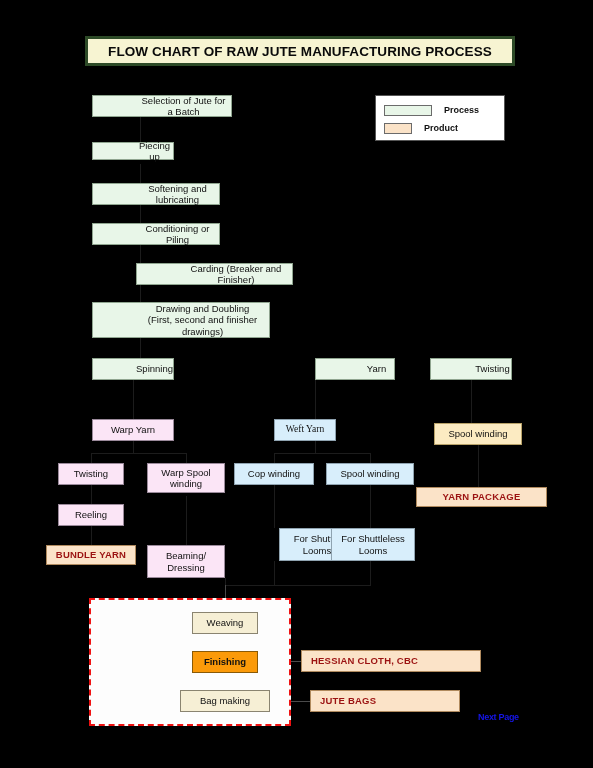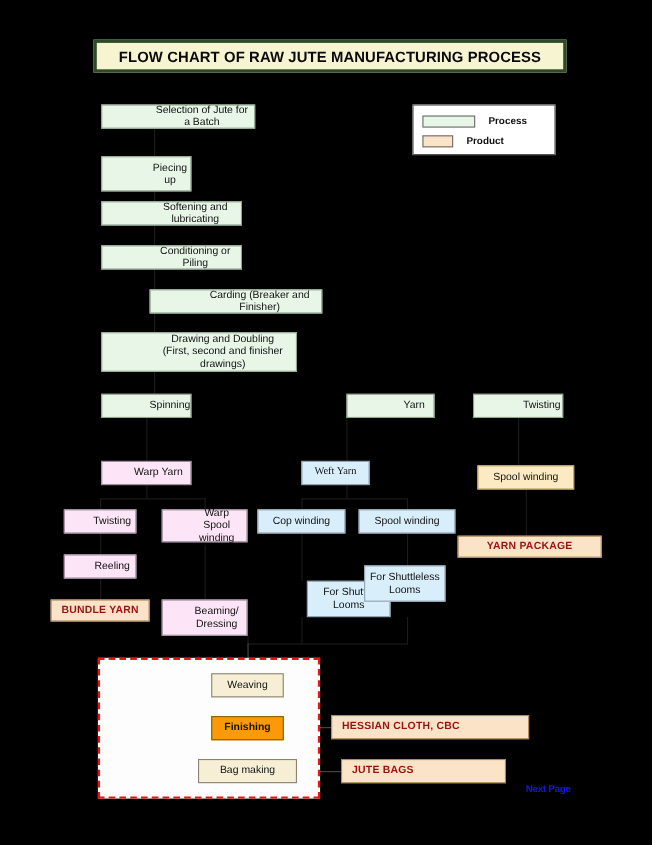--- a/index.html
+++ b/index.html
@@ -30,21 +30,21 @@
     text-align: center;
     line-height: 1.18;
     border: 1px solid #7a7a7a;
     font-size: 9.5px;
     color: #111111;
     padding: 1px 3px;
     white-space: pre-line;
   }
   .proc    { background: #e8f6e8; border-color: #8fa58f; padding-left: 46px; }
   .product { background: #fbe3c8; border-color: #b08a5e; }
-  .pink    { background: #fbe5f6; border-color: #9b8a9b; padding-left: 25px; }
+  .pink    { background: #fbe5f6; border-color: #9b8a9b; }
   .blue    { background: #d8eefb; border-color: #8fa3b0; }
   .tan     { background: #fcebc2; border-color: #b8a268; }
   .cream   { background: #f6efd5; border-color: #8a8470; }
   .orange  { background: #fb9a09; border-color: #8a5a06; }
 
   .bold-red {
     color: #9b1212;
     font-weight: bold;
     font-size: 9.5px;
     letter-spacing: .2px;
@@ -216,21 +216,21 @@
   <div class="arrowhead arrowhead-in" style="left:221px; top:683px;"></div>
 
   <div class="conn conn-h conn-light" style="left:258px; top:661px; width:45px;"></div>
 
   <div class="conn conn-h conn-light" style="left:270px; top:701px; width:42px;"></div>
 
   <div id="weaving-area"></div>
 
   <div class="node proc" style="left:92px;  top:95px;  width:140px; height:22px;">Selection of Jute for a Batch</div>
 
-  <div class="node proc" style="left:92px;  top:142px; width:82px;  height:32px;">Piecing up</div>
+  <div class="node proc" style="left:92px;  top:142px; width:82px;  height:18px;">Piecing up</div>
 
   <div class="node proc" style="left:92px;  top:183px; width:128px; height:22px;">Softening and lubricating</div>
 
   <div class="node proc" style="left:92px;  top:223px; width:128px; height:22px;">Conditioning or Piling</div>
 
   <div class="node proc" style="left:92px;  top:263px; width:157px; height:22px;margin-left:44px;">Carding (Breaker and Finisher)</div>
 
   <div class="node proc" style="left:92px;  top:302px; width:178px; height:36px;">Drawing and Doubling
 (First, second and finisher drawings)</div>
 
@@ -255,21 +255,21 @@
 
   <div class="node blue" style="left:326px; top:463px; width:88px;  height:22px;">Spool winding</div>
 
   <div class="node product bold-red" style="left:416px; top:487px; width:131px; height:20px;">YARN PACKAGE</div>
 
   <div class="node pink" style="left:58px;  top:504px; width:66px;  height:22px;">Reeling</div>
 
   <div class="node blue" style="left:238px; top:528px; width:76px;  height:33px;margin-left:41px;">For Shuttle
 Looms</div>
 
-  <div class="node blue" style="left:331px; top:514px; width:74px;  height:33px;">For Shuttleless
+  <div class="node blue" style="left:331px; top:528px; width:84px;  height:33px;">For Shuttleless
 Looms</div>
 
   <div class="node product bold-red" style="left:46px;  top:545px; width:90px;  height:20px;">BUNDLE YARN</div>
 
   <div class="node pink" style="left:147px; top:545px; width:78px;  height:33px;">Beaming/
 Dressing</div>
 
   <div class="node cream" style="left:192px; top:612px; width:66px;  height:22px;">Weaving</div>
 
   <div class="node orange" style="left:192px; top:651px; width:66px;  height:22px; font-weight:bold;">Finishing</div>

